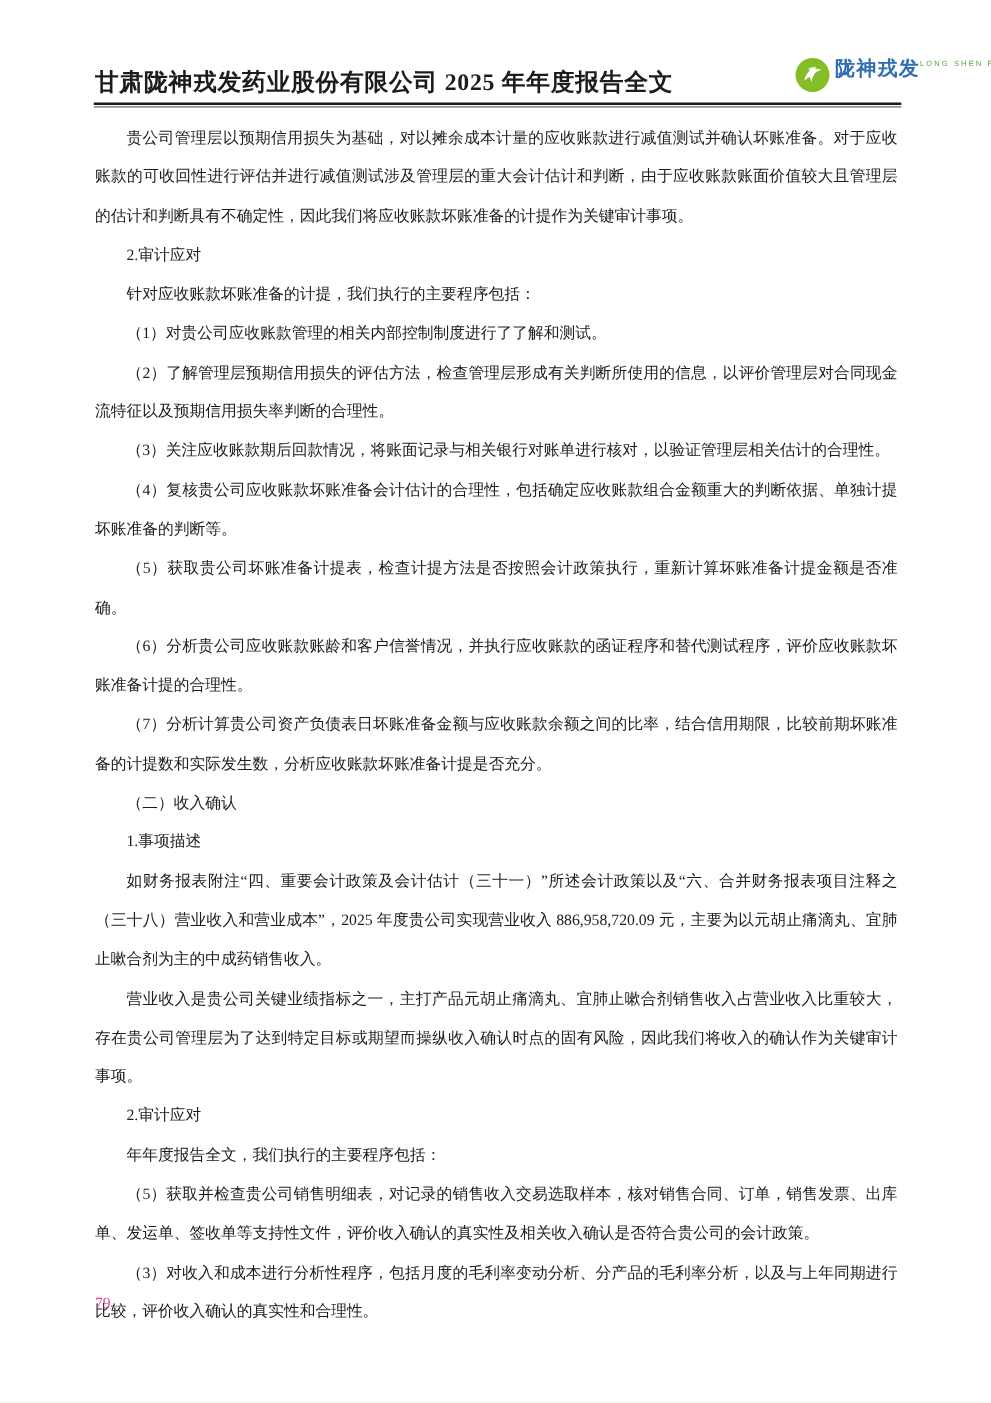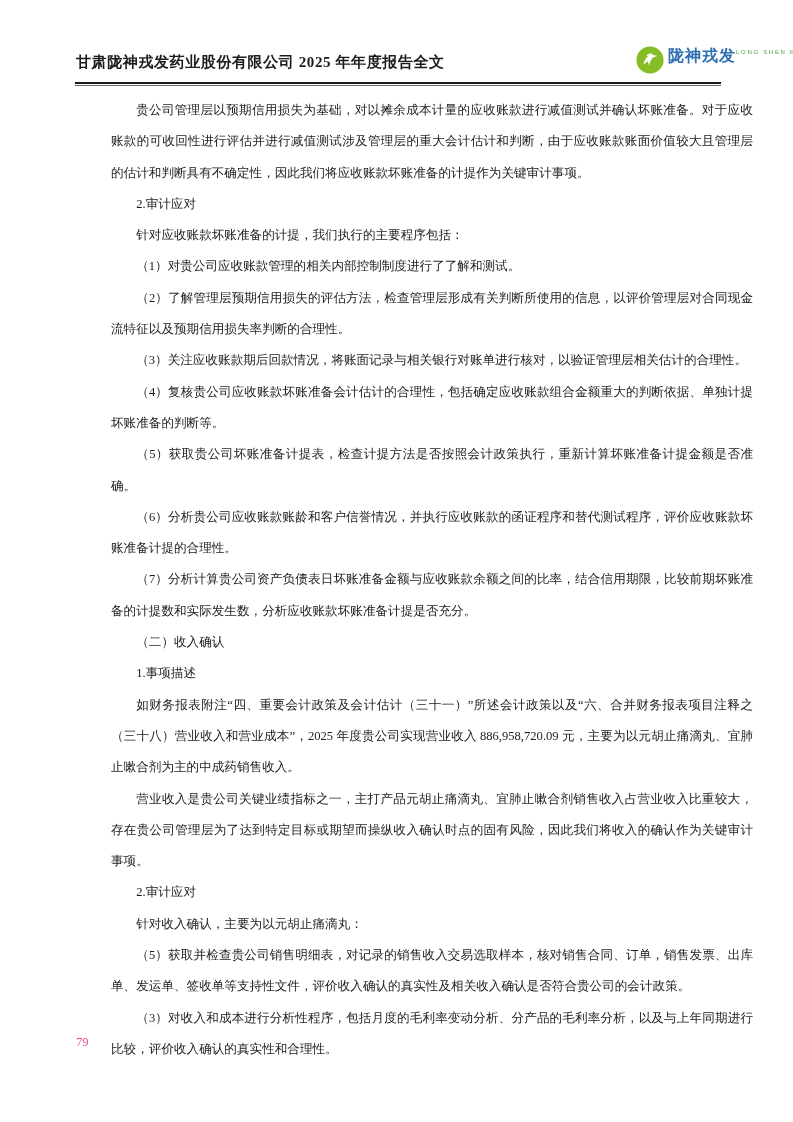--- a/index.html
+++ b/index.html
@@ -10,21 +10,21 @@
     margin: 0 auto;
     background: #ffffff;
     font-family: "Liberation Serif", "DejaVu Serif", serif;
     color: #1c1c1c;
     overflow: hidden;
   }
   .header-title {
     position: absolute;
     left: 76px;
     top: 53px;
-    font-size: 15px;
+    font-size: 19px;
     font-weight: bold;
     letter-spacing: 0.6px;
     white-space: nowrap;
   }
   .logo {
     position: absolute;
     left: 636px;
     top: 46px;
     display: flex;
     align-items: flex-start;
@@ -60,21 +60,20 @@
     background: #ffffff;
   }
   .body-text {
     position: absolute;
     left: 76px;
     top: 95px;
     width: 642px;
     font-size: 12.6px;
     line-height: 31.3px;
     text-align: justify;
-    margin-left: 35px;
   }
   .body-text p { margin: 0; text-indent: 2em; }
   .page-number {
     position: absolute;
     left: 76px;
     top: 1035px;
     font-size: 12.5px;
     color: #ec4899;
   }
 </style>
@@ -112,20 +111,20 @@
     <p>（3）关注应收账款期后回款情况，将账面记录与相关银行对账单进行核对，以验证管理层相关估计的合理性。</p>
     <p>（4）复核贵公司应收账款坏账准备会计估计的合理性，包括确定应收账款组合金额重大的判断依据、单独计提坏账准备的判断等。</p>
     <p>（5）获取贵公司坏账准备计提表，检查计提方法是否按照会计政策执行，重新计算坏账准备计提金额是否准确。</p>
     <p>（6）分析贵公司应收账款账龄和客户信誉情况，并执行应收账款的函证程序和替代测试程序，评价应收账款坏账准备计提的合理性。</p>
     <p>（7）分析计算贵公司资产负债表日坏账准备金额与应收账款余额之间的比率，结合信用期限，比较前期坏账准备的计提数和实际发生数，分析应收账款坏账准备计提是否充分。</p>
     <p>（二）收入确认</p>
     <p>1.事项描述</p>
     <p>如财务报表附注“四、重要会计政策及会计估计（三十一）”所述会计政策以及“六、合并财务报表项目注释之（三十八）营业收入和营业成本”，2025 年度贵公司实现营业收入 886,958,720.09 元，主要为以元胡止痛滴丸、宜肺止嗽合剂为主的中成药销售收入。</p>
     <p>营业收入是贵公司关键业绩指标之一，主打产品元胡止痛滴丸、宜肺止嗽合剂销售收入占营业收入比重较大，存在贵公司管理层为了达到特定目标或期望而操纵收入确认时点的固有风险，因此我们将收入的确认作为关键审计事项。</p>
     <p>2.审计应对</p>
-    <p>针对收入确认，主要为以元胡止痛滴丸：</p>
+    <p>年年度报告全文，我们执行的主要程序包括：</p>
     <p>（5）获取并检查贵公司销售明细表，对记录的销售收入交易选取样本，核对销售合同、订单，销售发票、出库单、发运单、签收单等支持性文件，评价收入确认的真实性及相关收入确认是否符合贵公司的会计政策。</p>
     <p>（3）对收入和成本进行分析性程序，包括月度的毛利率变动分析、分产品的毛利率分析，以及与上年同期进行比较，评价收入确认的真实性和合理性。</p>
   </div>
 
   <div class="page-number">79</div>
 
 </div>
 
 </body></html>

